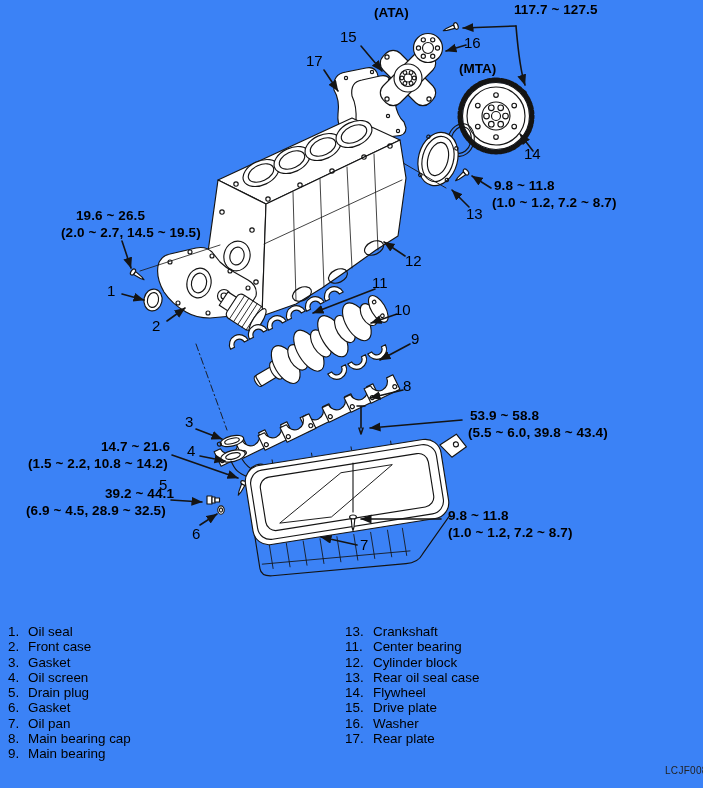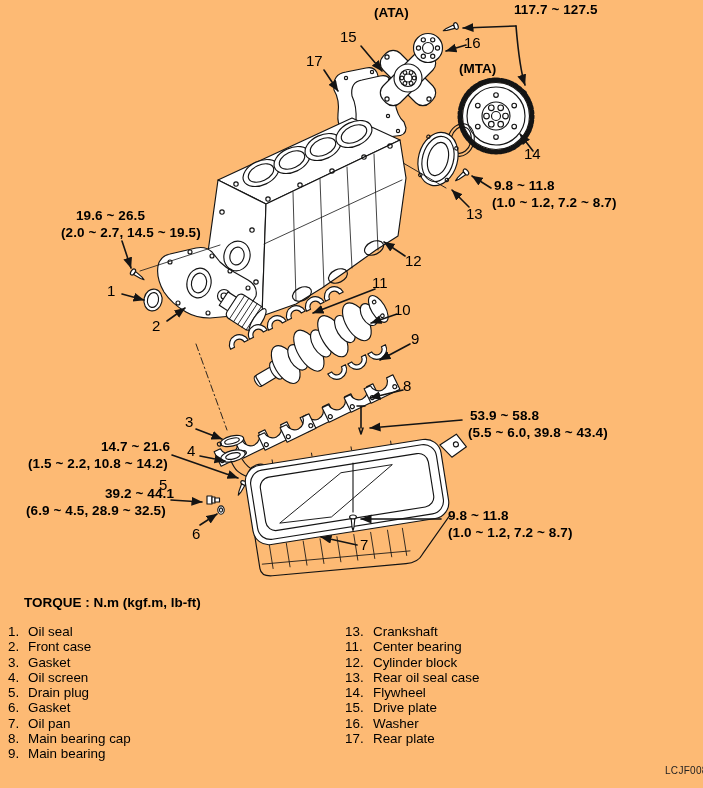--- a/index.html
+++ b/index.html
@@ -1,16 +1,16 @@
 <!DOCTYPE html>
 <html><head>
 <meta charset="utf-8">
 <style>
   html,body{margin:0;padding:0;background:#fff;}
-  .page{position:relative;width:703px;height:788px;background:#fdba74;overflow:hidden;
+  .page{position:relative;width:703px;height:788px;background:#3b82f6;overflow:hidden;
         font-family:"Liberation Sans", sans-serif;color:#000;}
   .art{position:absolute;left:0;top:0;}
   .lbl{position:absolute;white-space:nowrap;line-height:1.1;}
   .torque{font-weight:bold;font-size:13.5px;letter-spacing:0.1px;}
   .callout{font-size:15px;font-weight:400;}
   .anno{font-weight:bold;font-size:13.5px;}
   .heading{font-weight:bold;font-size:13.5px;}
   .plist{position:absolute;font-size:13.4px;line-height:15.3px;}
   .prow{white-space:nowrap;}
   .pnum{display:inline-block;width:20px;}
@@ -337,21 +337,20 @@
   <div class="lbl callout" style="left:411px;top:331px;">9</div>
   <div class="lbl callout" style="left:394px;top:302px;">10</div>
   <div class="lbl callout" style="left:372px;top:275px;">11</div>
   <div class="lbl callout" style="left:405px;top:253px;">12</div>
   <div class="lbl callout" style="left:466px;top:206px;">13</div>
   <div class="lbl callout" style="left:524px;top:146px;">14</div>
   <div class="lbl callout" style="left:340px;top:29px;">15</div>
   <div class="lbl callout" style="left:464px;top:35px;">16</div>
   <div class="lbl callout" style="left:306px;top:53px;">17</div>
 
-  <div class="lbl heading" style="left:24px;top:596px;">TORQUE : N.m (kgf.m, lb-ft)</div>
 
   <div class="plist leftcol" style="left:8px;top:624px;">
     <div class="prow"><span class="pnum">1.</span><span>Oil seal</span></div>
     <div class="prow"><span class="pnum">2.</span><span>Front case</span></div>
     <div class="prow"><span class="pnum">3.</span><span>Gasket</span></div>
     <div class="prow"><span class="pnum">4.</span><span>Oil screen</span></div>
     <div class="prow"><span class="pnum">5.</span><span>Drain plug</span></div>
     <div class="prow"><span class="pnum">6.</span><span>Gasket</span></div>
     <div class="prow"><span class="pnum">7.</span><span>Oil pan</span></div>
     <div class="prow"><span class="pnum">8.</span><span>Main bearing cap</span></div>

